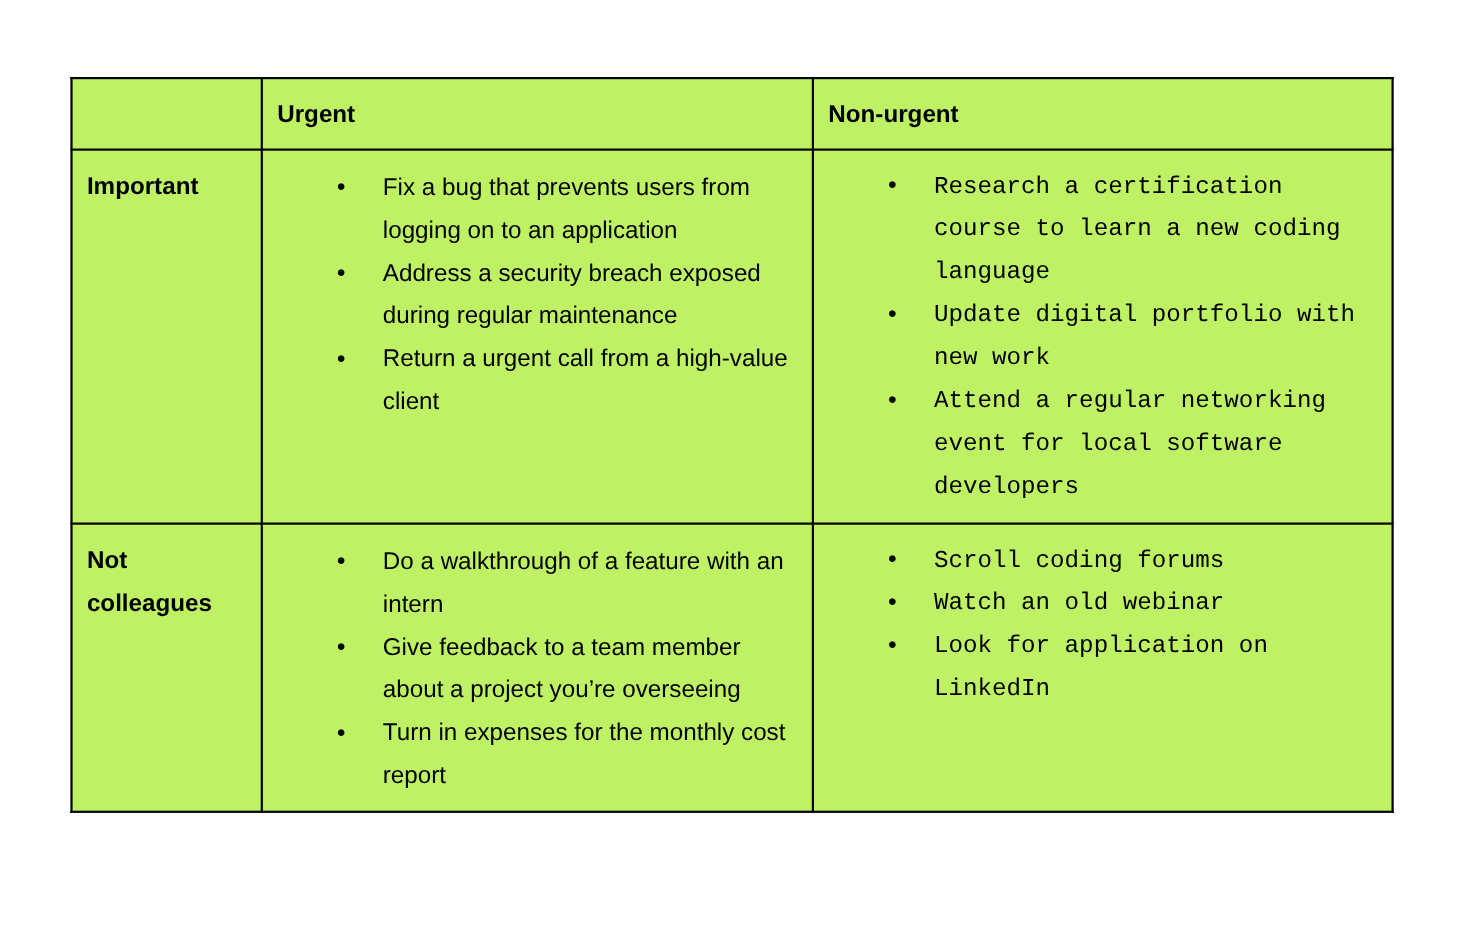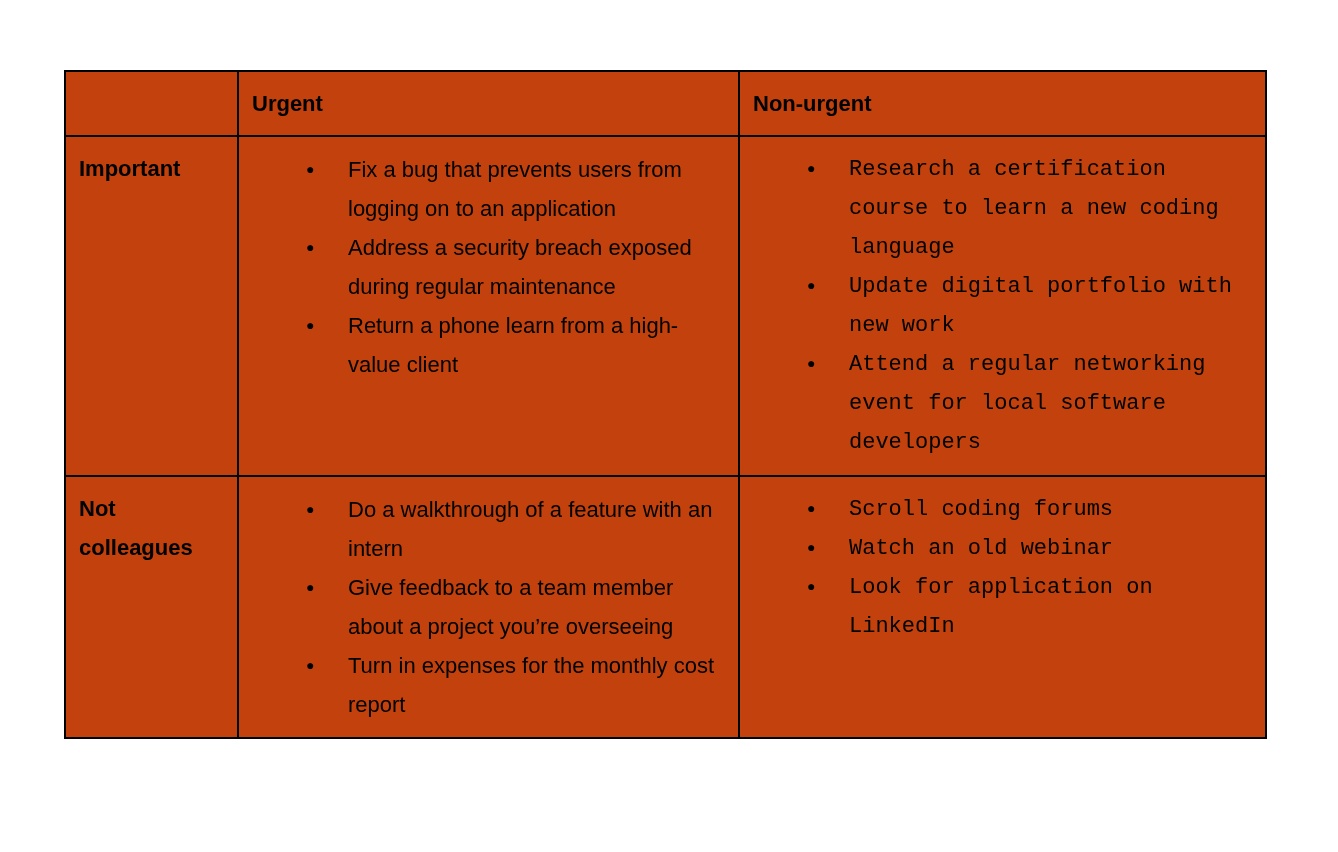--- a/index.html
+++ b/index.html
@@ -20,21 +20,21 @@
     top: 70px;
     border-collapse: collapse;
     table-layout: fixed;
   }
   table.matrix td {
     border: 2px solid #000000;
     vertical-align: top;
     padding: 12px 19px 12px 13px;
     font-size: 22px;
     line-height: 39px;
-    background: #c2410c;
+    background: #bef264;
     word-wrap: break-word;
   }
   td.hdr {
     font-weight: bold;
     padding-top: 14px;
     padding-bottom: 15px;
   }
   td.rowlabel {
     font-weight: bold;
     margin-top: 20px;
@@ -72,21 +72,21 @@
       <td class="hdr"></td>
       <td class="hdr">Urgent</td>
       <td class="hdr">Non-urgent</td>
     </tr>
     <tr>
       <td class="rowlabel">Important</td>
       <td class="c2">
         <ul class="tasks">
           <li>Fix a bug that prevents users from logging on to an application</li>
           <li>Address a security breach exposed during regular maintenance</li>
-          <li>Return a phone learn from a high-value client</li>
+          <li>Return a urgent call from a high-value client</li>
         </ul>
       </td>
       <td class="c3">
         <ul class="tasks">
           <li>Research a certification course to learn a new coding language</li>
           <li>Update digital portfolio with new work</li>
           <li>Attend a regular networking event for local software developers</li>
         </ul>
       </td>
     </tr>

